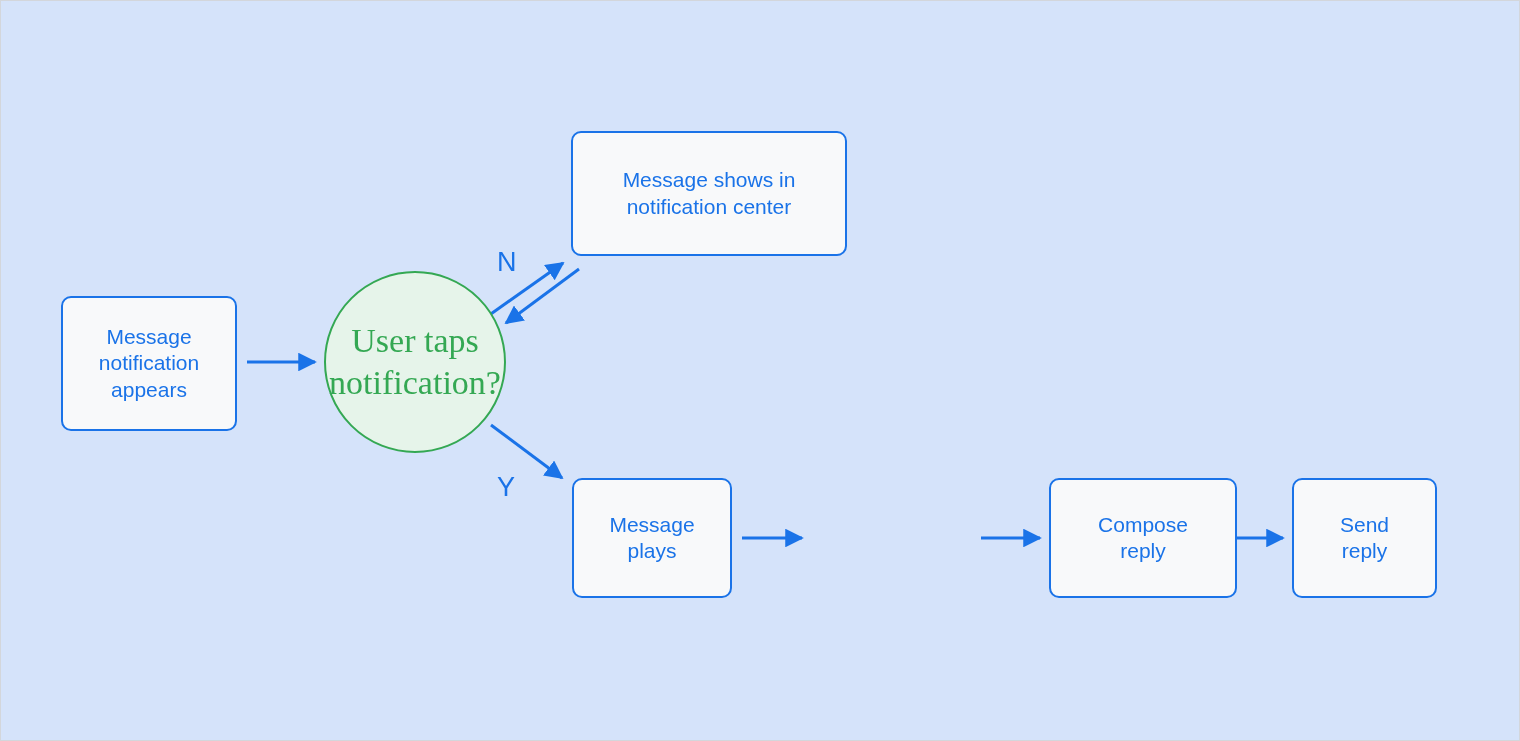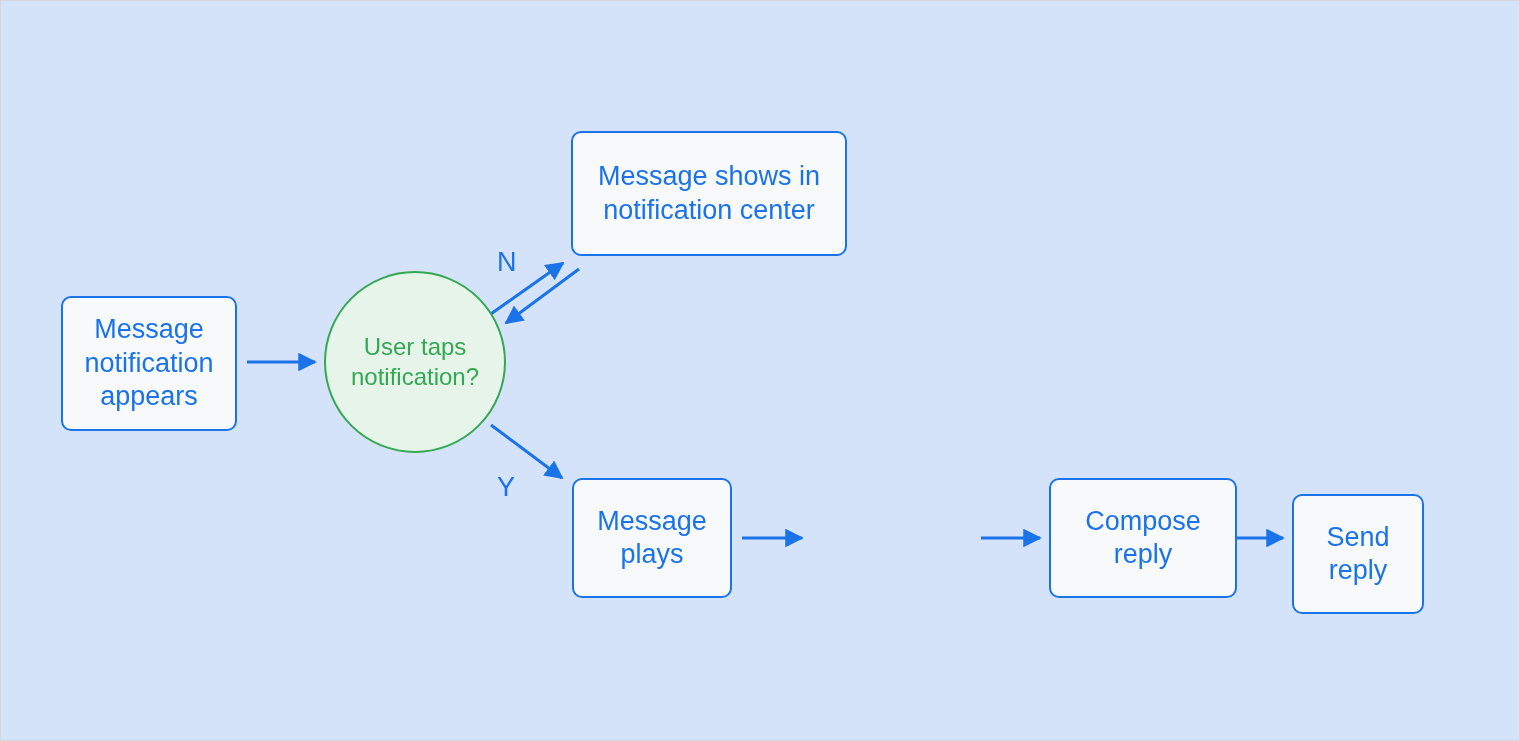--- a/index.html
+++ b/index.html
@@ -37,28 +37,29 @@
     align-items: center;
     justify-content: center;
     text-align: center;
     line-height: 1.24;
   }
   .node-box {
     background: #f8f9fa;
     border: 2px solid #1a73e8;
     border-radius: 10px;
     color: #1a73e8;
-    font-size: 27px;
+    font-size: 21px;
   }
   .node-circle {
     background: #e6f4ea;
     border: 2px solid #34a853;
     border-radius: 50%;
     color: #34a853;
-    font-size: 24px;
+    font-size: 34px;
+    font-family: Liberation Serif, serif;
   }
   .node-label {
     white-space: pre-line;
     padding: 0 8px;
   }
   .edge-label {
     position: absolute;
     color: #1a73e8;
     font-size: 27px;
     line-height: 1;
@@ -112,21 +113,21 @@
     <span class="node-label">Message
 plays</span>
   </div>
 
 
   <div class="node node-box" style="left:1048px; top:477px; width:188px; height:120px;">
     <span class="node-label">Compose
 reply</span>
   </div>
 
-  <div class="node node-box" style="left:1291px; top:477px; width:132px; height:120px;margin-top:16px;">
+  <div class="node node-box" style="left:1291px; top:477px; width:145px; height:120px;">
     <span class="node-label">Send
 reply</span>
   </div>
 
   <div class="edge-label" style="left:496px; top:248px;">N</div>
 
   <div class="edge-label" style="left:496px; top:473px;">Y</div>
 
 </div>
 

